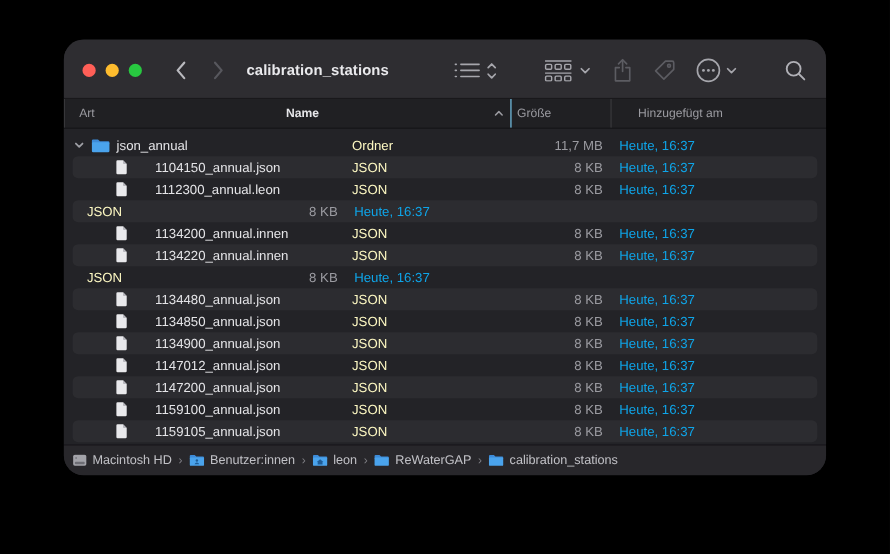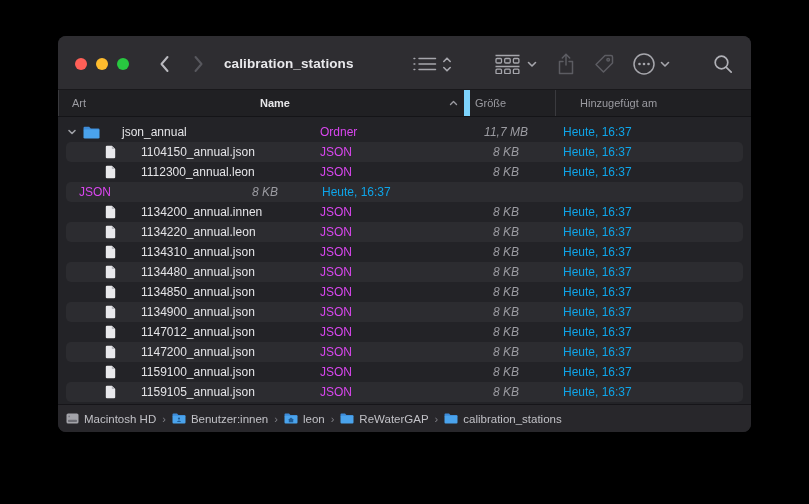--- a/index.html
+++ b/index.html
@@ -3,21 +3,21 @@
 <meta charset="utf-8">
 <style>
   html,body{margin:0;padding:0;}
   body{
     width:809px;height:504px;background:#000;position:relative;overflow:hidden;
     font-family:"Liberation Sans","DejaVu Sans",sans-serif;
     -webkit-font-smoothing:antialiased;
   }
   .window{
     position:absolute;left:58px;top:36px;width:693px;height:396px;
-    background:#232327;border-radius:8px;overflow:hidden;
+    background:#232327;border-radius:18px;overflow:hidden;
     box-shadow:0 18px 45px rgba(0,0,0,.65);
   }
   
   .toolbar{
     position:absolute;top:0;left:0;right:0;height:53px;
     background:#2e2d31;border-bottom:1px solid #19181b;
   }
   .tl{position:absolute;top:22px;width:12px;height:12px;border-radius:50%;}
   .tl.red{left:17px;background:var(--traffic-red,#ff5f57);}
   .tl.yellow{left:38px;background:var(--traffic-yellow,#febc2e);}
@@ -37,40 +37,40 @@
   .tb-search{left:653px;top:16px;width:24px;height:24px;}
   
   .colheader{
     position:absolute;top:54px;left:0;right:0;height:26px;background:#202023;
     border-bottom:1px solid #141417;display:flex;align-items:stretch;
     font-size:11px;color:#9b9ba1;
   }
   .colheader .hcell{display:flex;align-items:center;box-sizing:border-box;}
   .hc-name{width:249px;padding-left:45px;color:#e7e7ea;font-weight:700;}
   .hc-kind{width:157px;padding-left:13px;border-left:1px solid #3a3a3e;}
-  .hc-size{width:91px;padding-left:5px;border-left:6px solid #7dd3fc;}
+  .hc-size{width:91px;padding-left:5px;border-left:1px solid #7dd3fc;}
   .hc-date{flex:1;padding-left:24px;border-left:1px solid #3a3a3e;}
   .sort-ind{margin-left:auto;margin-right:6px;display:flex;align-items:center;}
   
   .list{position:absolute;top:81px;left:0;right:0;bottom:29px;padding-top:5px;overflow:hidden;}
   .row{
     display:flex;align-items:center;height:20px;margin:0 8px;border-radius:5px;
     font-size:12px;color:#e4e4e7;
   }
   .row.striped{background:#2c2c30;}
   .cell{box-sizing:border-box;white-space:nowrap;overflow:hidden;}
   .cell-name{width:241px;display:flex;align-items:center;}
-  .cell-kind{width:157px;padding-left:13px;color:#d946ef;}
-  .cell-size{width:91px;padding-right:7px;text-align:center;color:#9b9ba1;font-style:italic;}
+  .cell-kind{width:157px;padding-left:13px;color:#fef9c3;}
+  .cell-size{width:91px;padding-right:7px;text-align:right;color:#9b9ba1;}
   .cell-date{flex:1;padding-left:8px;color:#0ea5e9;}
   .disclosure{width:12px;display:flex;justify-content:center;align-items:center;flex:0 0 12px;}
   .row-icon{display:flex;align-items:center;margin:0 0 0 5px;flex:0 0 auto;}
   .row.file .cell-name{padding-left:34px;}
   .row-label{margin-left:25px;}
-  .row.folder .row-label{margin-left:22px;}
+  .row.folder .row-label{margin-left:6px;}
   
   .pathbar{
     position:absolute;left:0;right:0;bottom:0;height:28px;background:#28272b;
     border-top:1px solid #161519;display:flex;align-items:center;padding:0 8px;
     font-size:11.5px;color:#c1c1c6;box-sizing:border-box;
   }
   .path-item{display:flex;align-items:center;gap:5px;margin-right:6px;}
   .path-sep{color:#7f7f85;margin-right:6px;font-size:11px;}
   .path-item .pi{display:none;align-items:center;}
   .path-item.drive .pi-drive{display:flex;}
@@ -267,38 +267,28 @@
 
     <div class="row file striped">
       <div class="cell cell-name">
 
         <span class="row-icon doc-glyph">
           <svg width="11" height="14" viewBox="0 0 11 14">
             <path d="M0.8 1.8 A1.1 1.1 0 0 1 1.9 0.7 H6.8 L10.2 4.1 V12.2 A1.1 1.1 0 0 1 9.1 13.3 H1.9 A1.1 1.1 0 0 1 0.8 12.2 Z" fill="#e9e9ec"></path>
             <path d="M6.8 0.7 V3.2 A0.9 0.9 0 0 0 7.7 4.1 H10.2 Z" fill="#b6b6bc"></path>
           </svg>
         </span>
-        <span class="row-label">1134220_annual.leon</span>
-      </div>
-      <div class="cell cell-kind">JSON</div>
-      <div class="cell cell-size">8 KB</div>
-      <div class="cell cell-date">Heute, 16:37</div>
-    </div>
-
-    <div class="row file plain">
-      <div class="cell cell-name">
-
-        <span class="row-icon doc-glyph">
-          <svg width="11" height="14" viewBox="0 0 11 14">
-            <path d="M0.8 1.8 A1.1 1.1 0 0 1 1.9 0.7 H6.8 L10.2 4.1 V12.2 A1.1 1.1 0 0 1 9.1 13.3 H1.9 A1.1 1.1 0 0 1 0.8 12.2 Z" fill="#e9e9ec"></path>
-            <path d="M6.8 0.7 V3.2 A0.9 0.9 0 0 0 7.7 4.1 H10.2 Z" fill="#b6b6bc"></path>
-          </svg>
-        </span>
-        <span class="row-label">1134310_annual.json</span>
-      </div>
+        <span class="row-label">1134220_annual.innen</span>
+      </div>
+      <div class="cell cell-kind">JSON</div>
+      <div class="cell cell-size">8 KB</div>
+      <div class="cell cell-date">Heute, 16:37</div>
+    </div>
+
+    <div class="row file plain">
       <div class="cell cell-kind">JSON</div>
       <div class="cell cell-size">8 KB</div>
       <div class="cell cell-date">Heute, 16:37</div>
     </div>
 
     <div class="row file striped">
       <div class="cell cell-name">
 
         <span class="row-icon doc-glyph">
           <svg width="11" height="14" viewBox="0 0 11 14">

